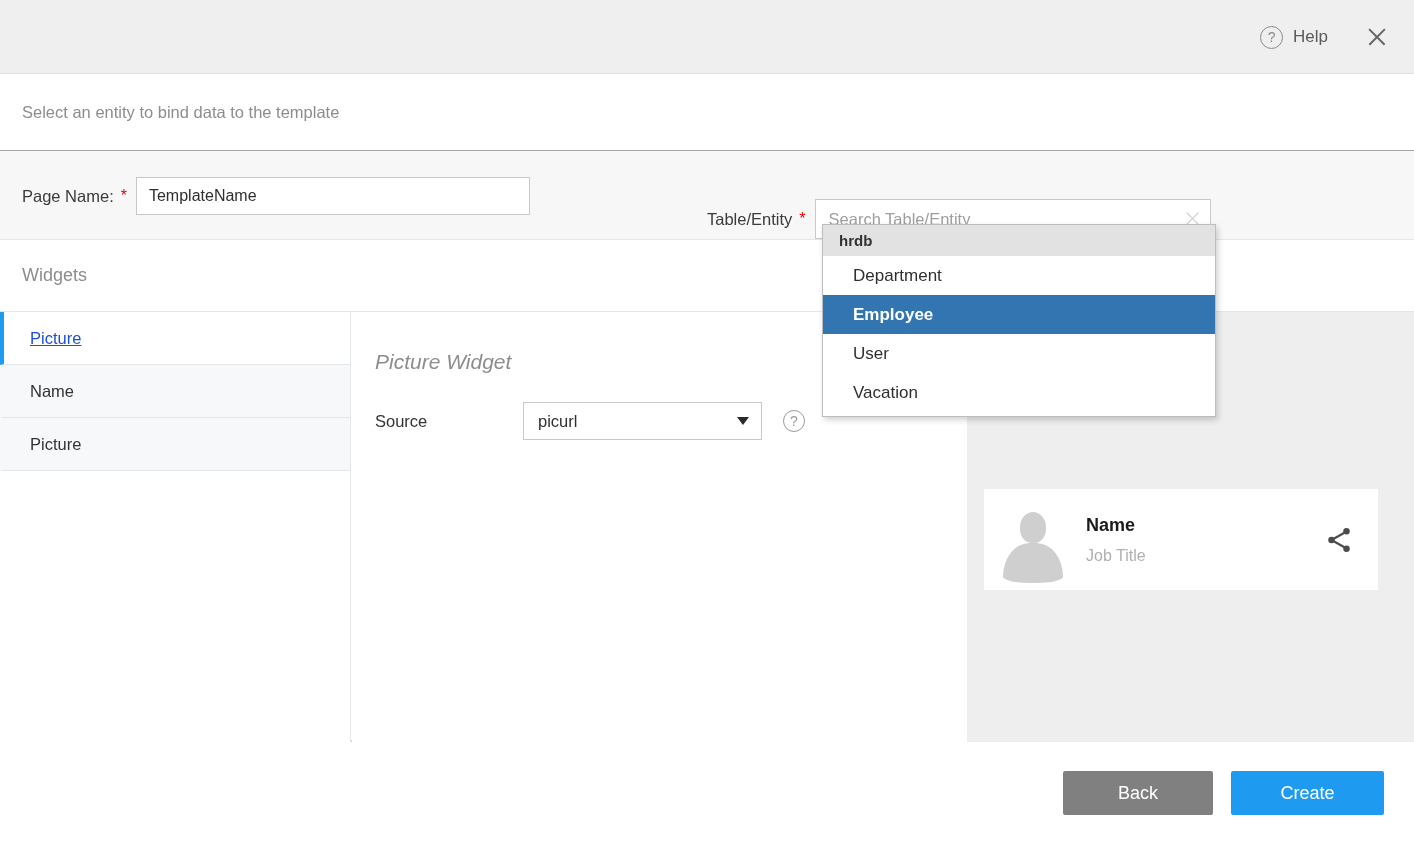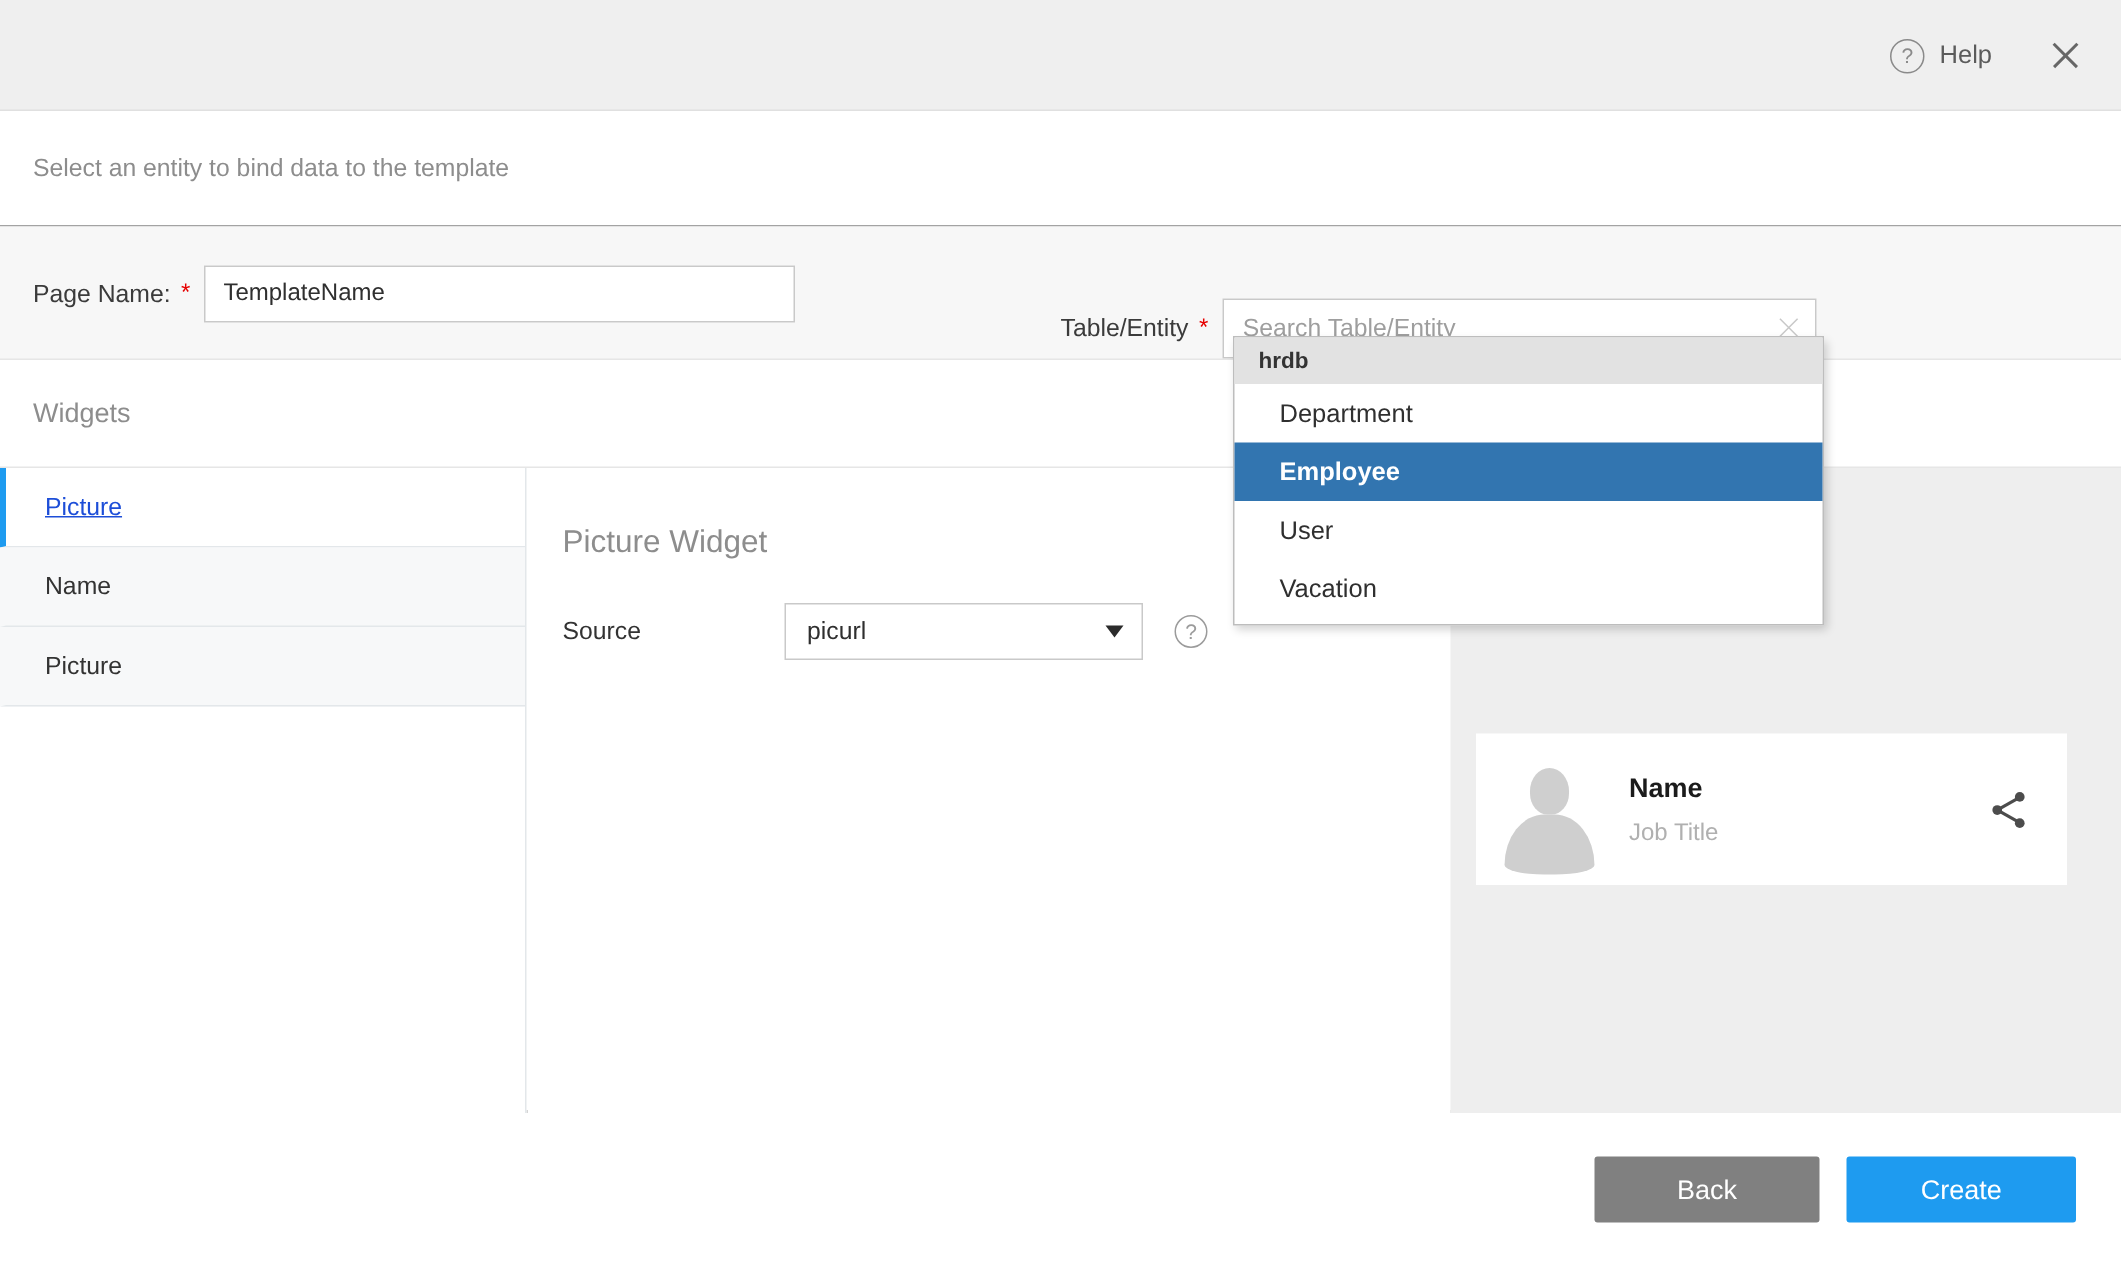--- a/index.html
+++ b/index.html
@@ -243,20 +243,21 @@
   .panel {
     position: absolute;
     left: 352px; top: 0;
     width: 615px; height: 430px;
     background: #ffffff;
   }
   .panel-title {
     margin: 38px 0 0 23px;
     font-size: 21px;
     color: #8d8d8d;
+    font-style: italic;
   }
   .panel-row {
     display: flex;
     align-items: center;
     margin: 28px 0 0 23px;
   }
   .panel-row-label {
     font-size: 16.5px;
     color: #333;
     width: 148px;

